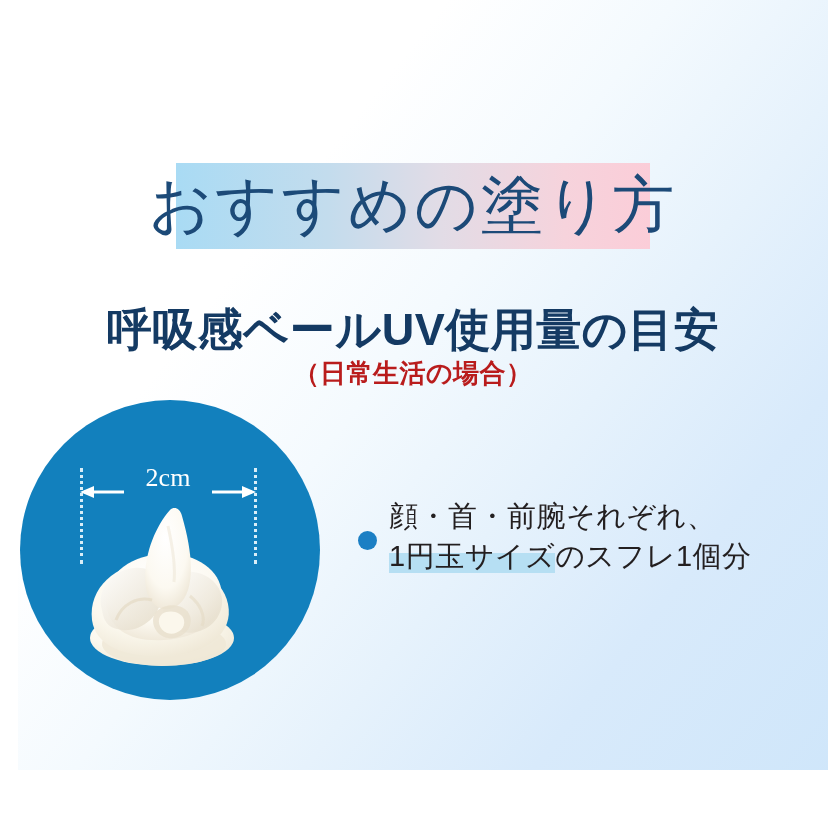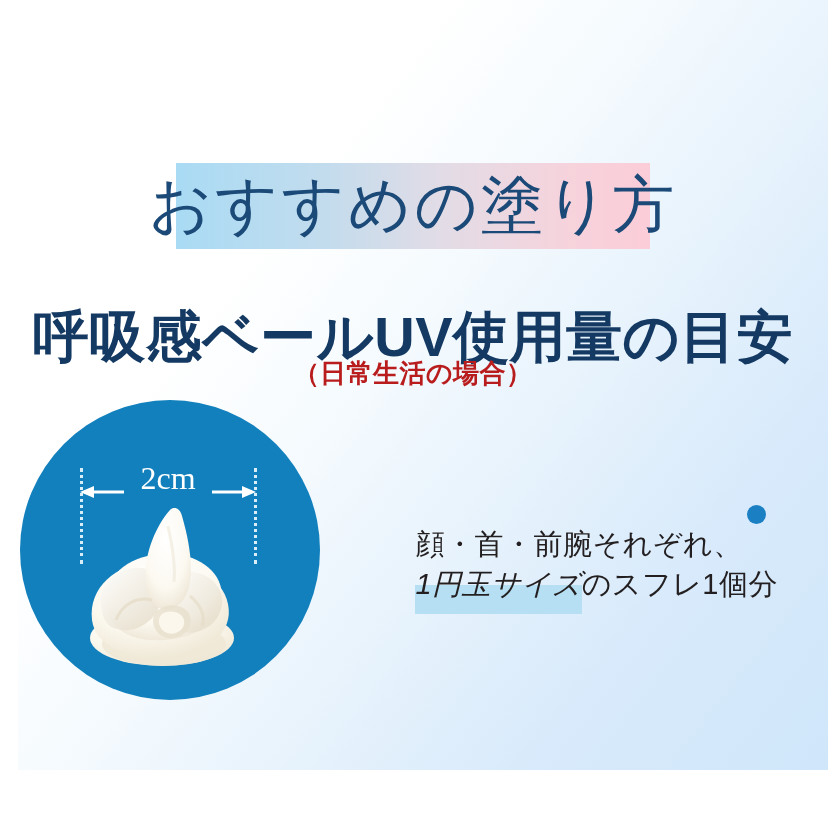--- a/index.html
+++ b/index.html
@@ -74,21 +74,21 @@
     white-space: nowrap;
   }
 
   
   .subtitle-main {
     position: absolute;
     left: 0;
     top: 300px;
     width: 790px;
     text-align: center;
-    font-size: 56px;
+    font-size: 45px;
     font-weight: bold;
     letter-spacing: 0.5px;
     color: #143a63;
     white-space: nowrap;
   }
   .subtitle-sub {
     position: absolute;
     left: 0;
     top: 356px;
     width: 790px;
@@ -139,21 +139,21 @@
     width: 180px;
     height: 28px;
   }
   .dim-label {
     position: absolute;
     left: 0;
     top: 4px;
     width: 180px;
     text-align: center;
     font-family: "Liberation Serif", "DejaVu Serif", serif;
-    font-size: 32px;
+    font-size: 26px;
     line-height: 28px;
     color: #ffffff;
   }
 
   .cream {
     position: absolute;
     left: 52px;
     top: 92px;
     width: 184px;
     height: 178px;
@@ -162,23 +162,22 @@
   
   .bullets {
     position: absolute;
     left: 340px;
     top: 496px;
     width: 420px;
   }
   .bullet-item {
     position: relative;
     display: flex;
-    align-items: flex-end;
+    align-items: center;
     margin-bottom: 14px;
-    flex-direction: column;
   }
   .bullet-dot {
     flex: 0 0 auto;
     width: 19px;
     height: 19px;
     border-radius: 50%;
     background: #1b7fc4;
     margin-top: 9px;
     margin-right: 12px;
   }
@@ -187,22 +186,21 @@
   }
   .bullet-line {
     font-size: 29px;
     line-height: 40px;
     color: #231f20;
     letter-spacing: 0.5px;
     white-space: nowrap;
   }
   .bullet-line .hl {
     background: linear-gradient(to top, #b6dff3 0%, #b6dff3 62%, rgba(182,223,243,0) 62%);
-    padding-bottom: 14px;
-    font-style: italic;
+    padding-bottom: 1px;
   }
 </style>
 </head>
 <body>
 
 <div id="poster">
 
   <div class="bg-wash"></div>
   <div class="bg-foot"></div>
 

